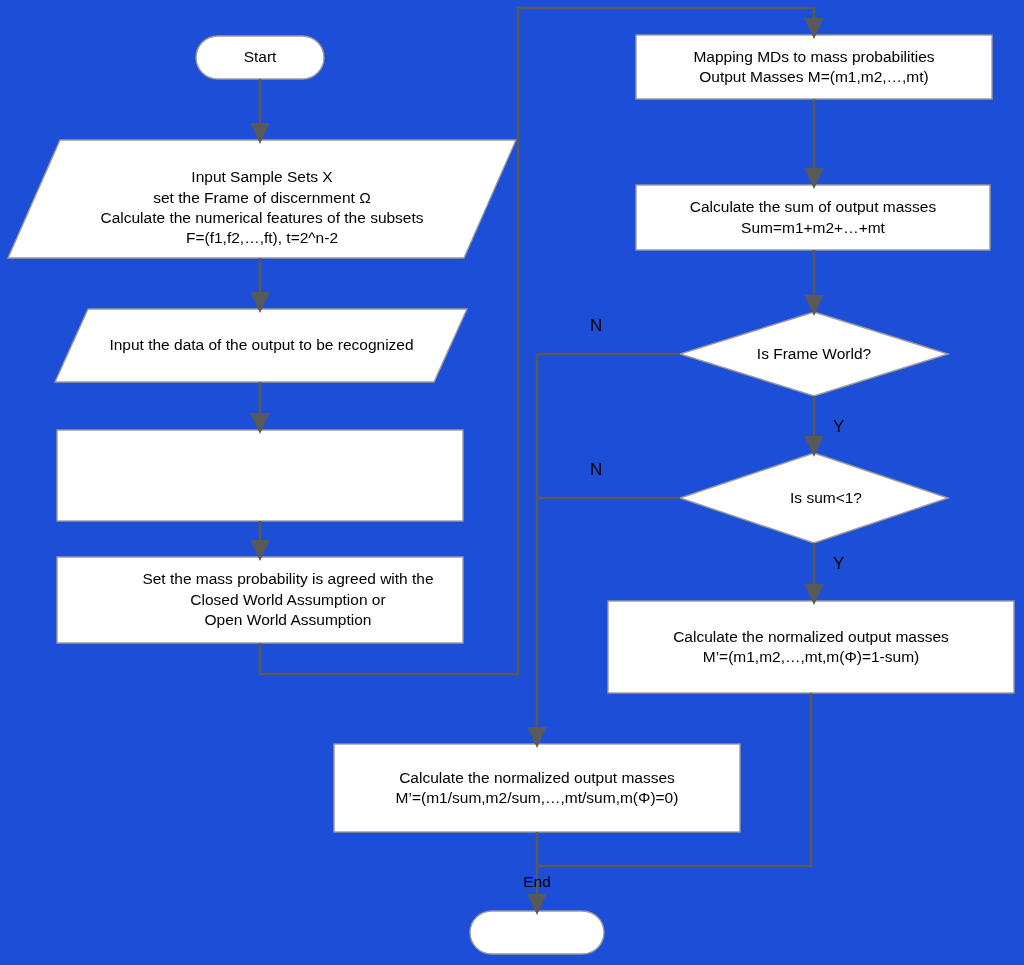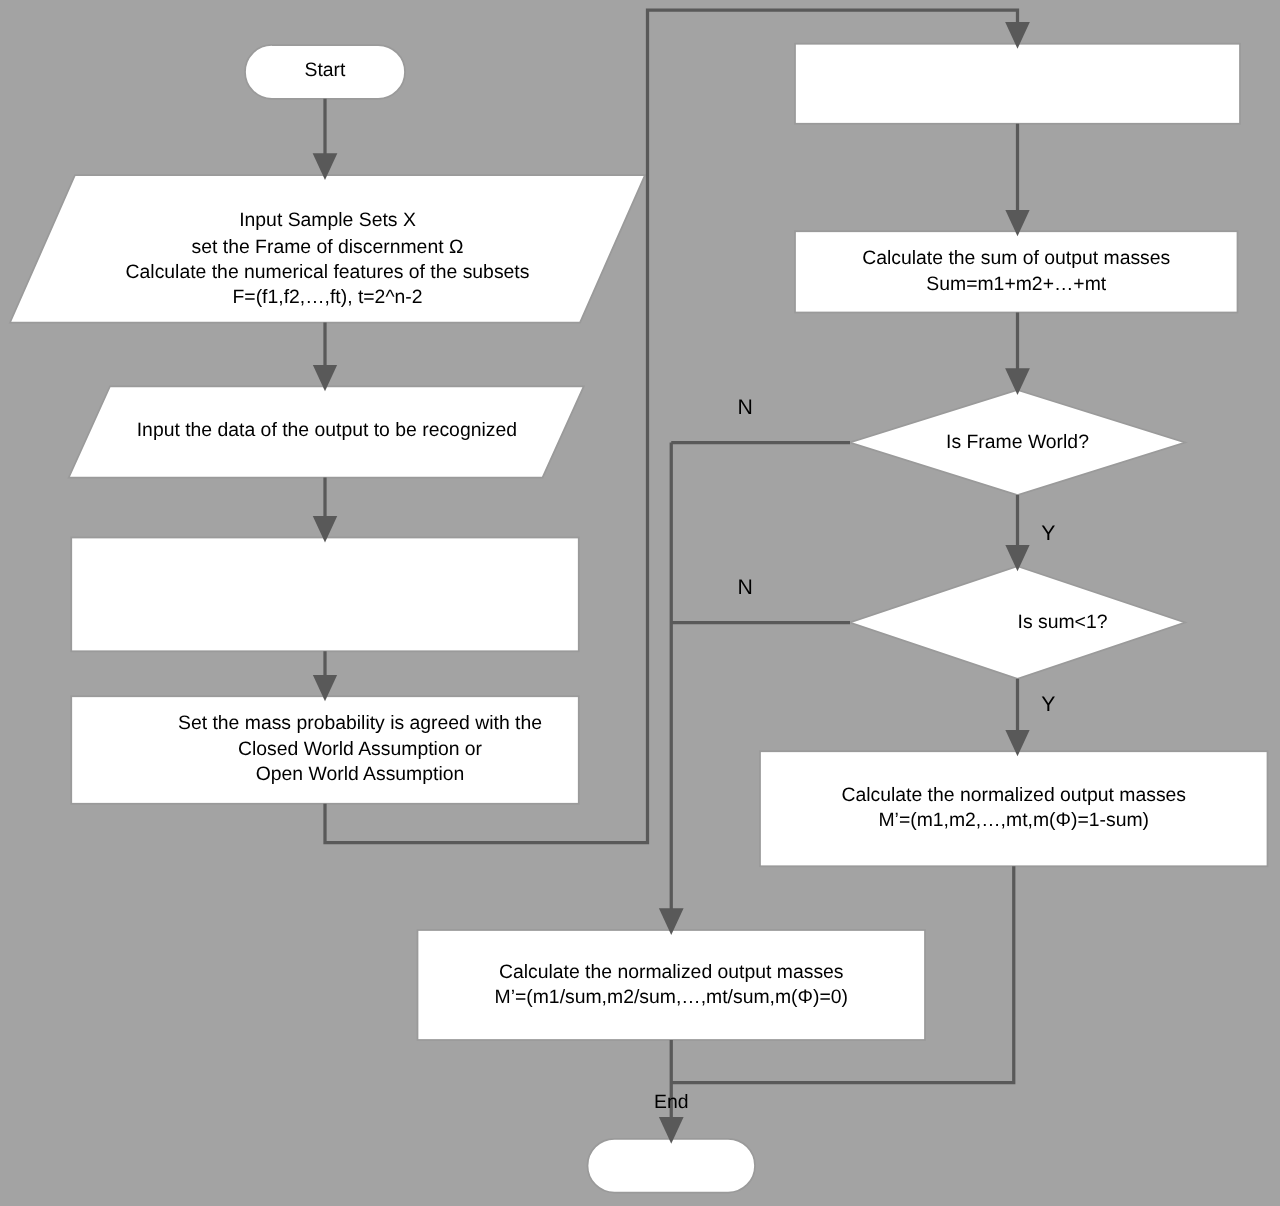--- a/index.html
+++ b/index.html
@@ -4,21 +4,21 @@
 <style>
   html, body {
     margin: 0;
     padding: 0;
     background: #ffffff;
   }
   #canvas {
     position: relative;
     width: 1024px;
     height: 965px;
-    background: #a3a3a3;
+    background: #1d4ed8;
     font-family: "Liberation Sans", sans-serif;
     overflow: hidden;
   }
   #canvas svg.layer {
     position: absolute;
     left: 0;
     top: 0;
     width: 1024px;
     height: 965px;
   }
@@ -117,27 +117,29 @@
 Calculate the numerical features of the subsets
 F=(f1,f2,…,ft), t=2^n-2</div>
 
   <div class="node-label" style="left:72px; top:309px; width:379px; height:73px;">Input the data of the output to be recognized</div>
 
 
   <div class="node-label" style="left:57px; top:557px; width:462px; height:86px;">Set the mass probability is agreed with the
 Closed World Assumption or
 Open World Assumption</div>
 
+  <div class="node-label" style="left:636px; top:35px; width:356px; height:64px;">Mapping MDs to mass probabilities
+Output Masses M=(m1,m2,…,mt)</div>
 
   <div class="node-label" style="left:636px; top:185px; width:354px; height:65px;">Calculate the sum of output masses
 Sum=m1+m2+…+mt</div>
 
   <div class="node-label" style="left:694px; top:332px; width:240px; height:44px;">Is Frame World?</div>
 
-  <div class="node-label" style="left:730px; top:476px; width:240px; height:44px;">Is sum&lt;1?</div>
+  <div class="node-label" style="left:706px; top:476px; width:240px; height:44px;">Is sum&lt;1?</div>
 
   <div class="node-label" style="left:608px; top:601px; width:406px; height:92px;">Calculate the normalized output masses
 M’=(m1,m2,…,mt,m(Φ)=1-sum)</div>
 
   <div class="node-label" style="left:334px; top:744px; width:406px; height:88px;">Calculate the normalized output masses
 M’=(m1/sum,m2/sum,…,mt/sum,m(Φ)=0)</div>
 
   <div class="node-label" style="left:470px; top:861px; width:134px; height:43px;">End</div>
 
   <div class="edge-label" style="left:590px; top:317px;">N</div>

